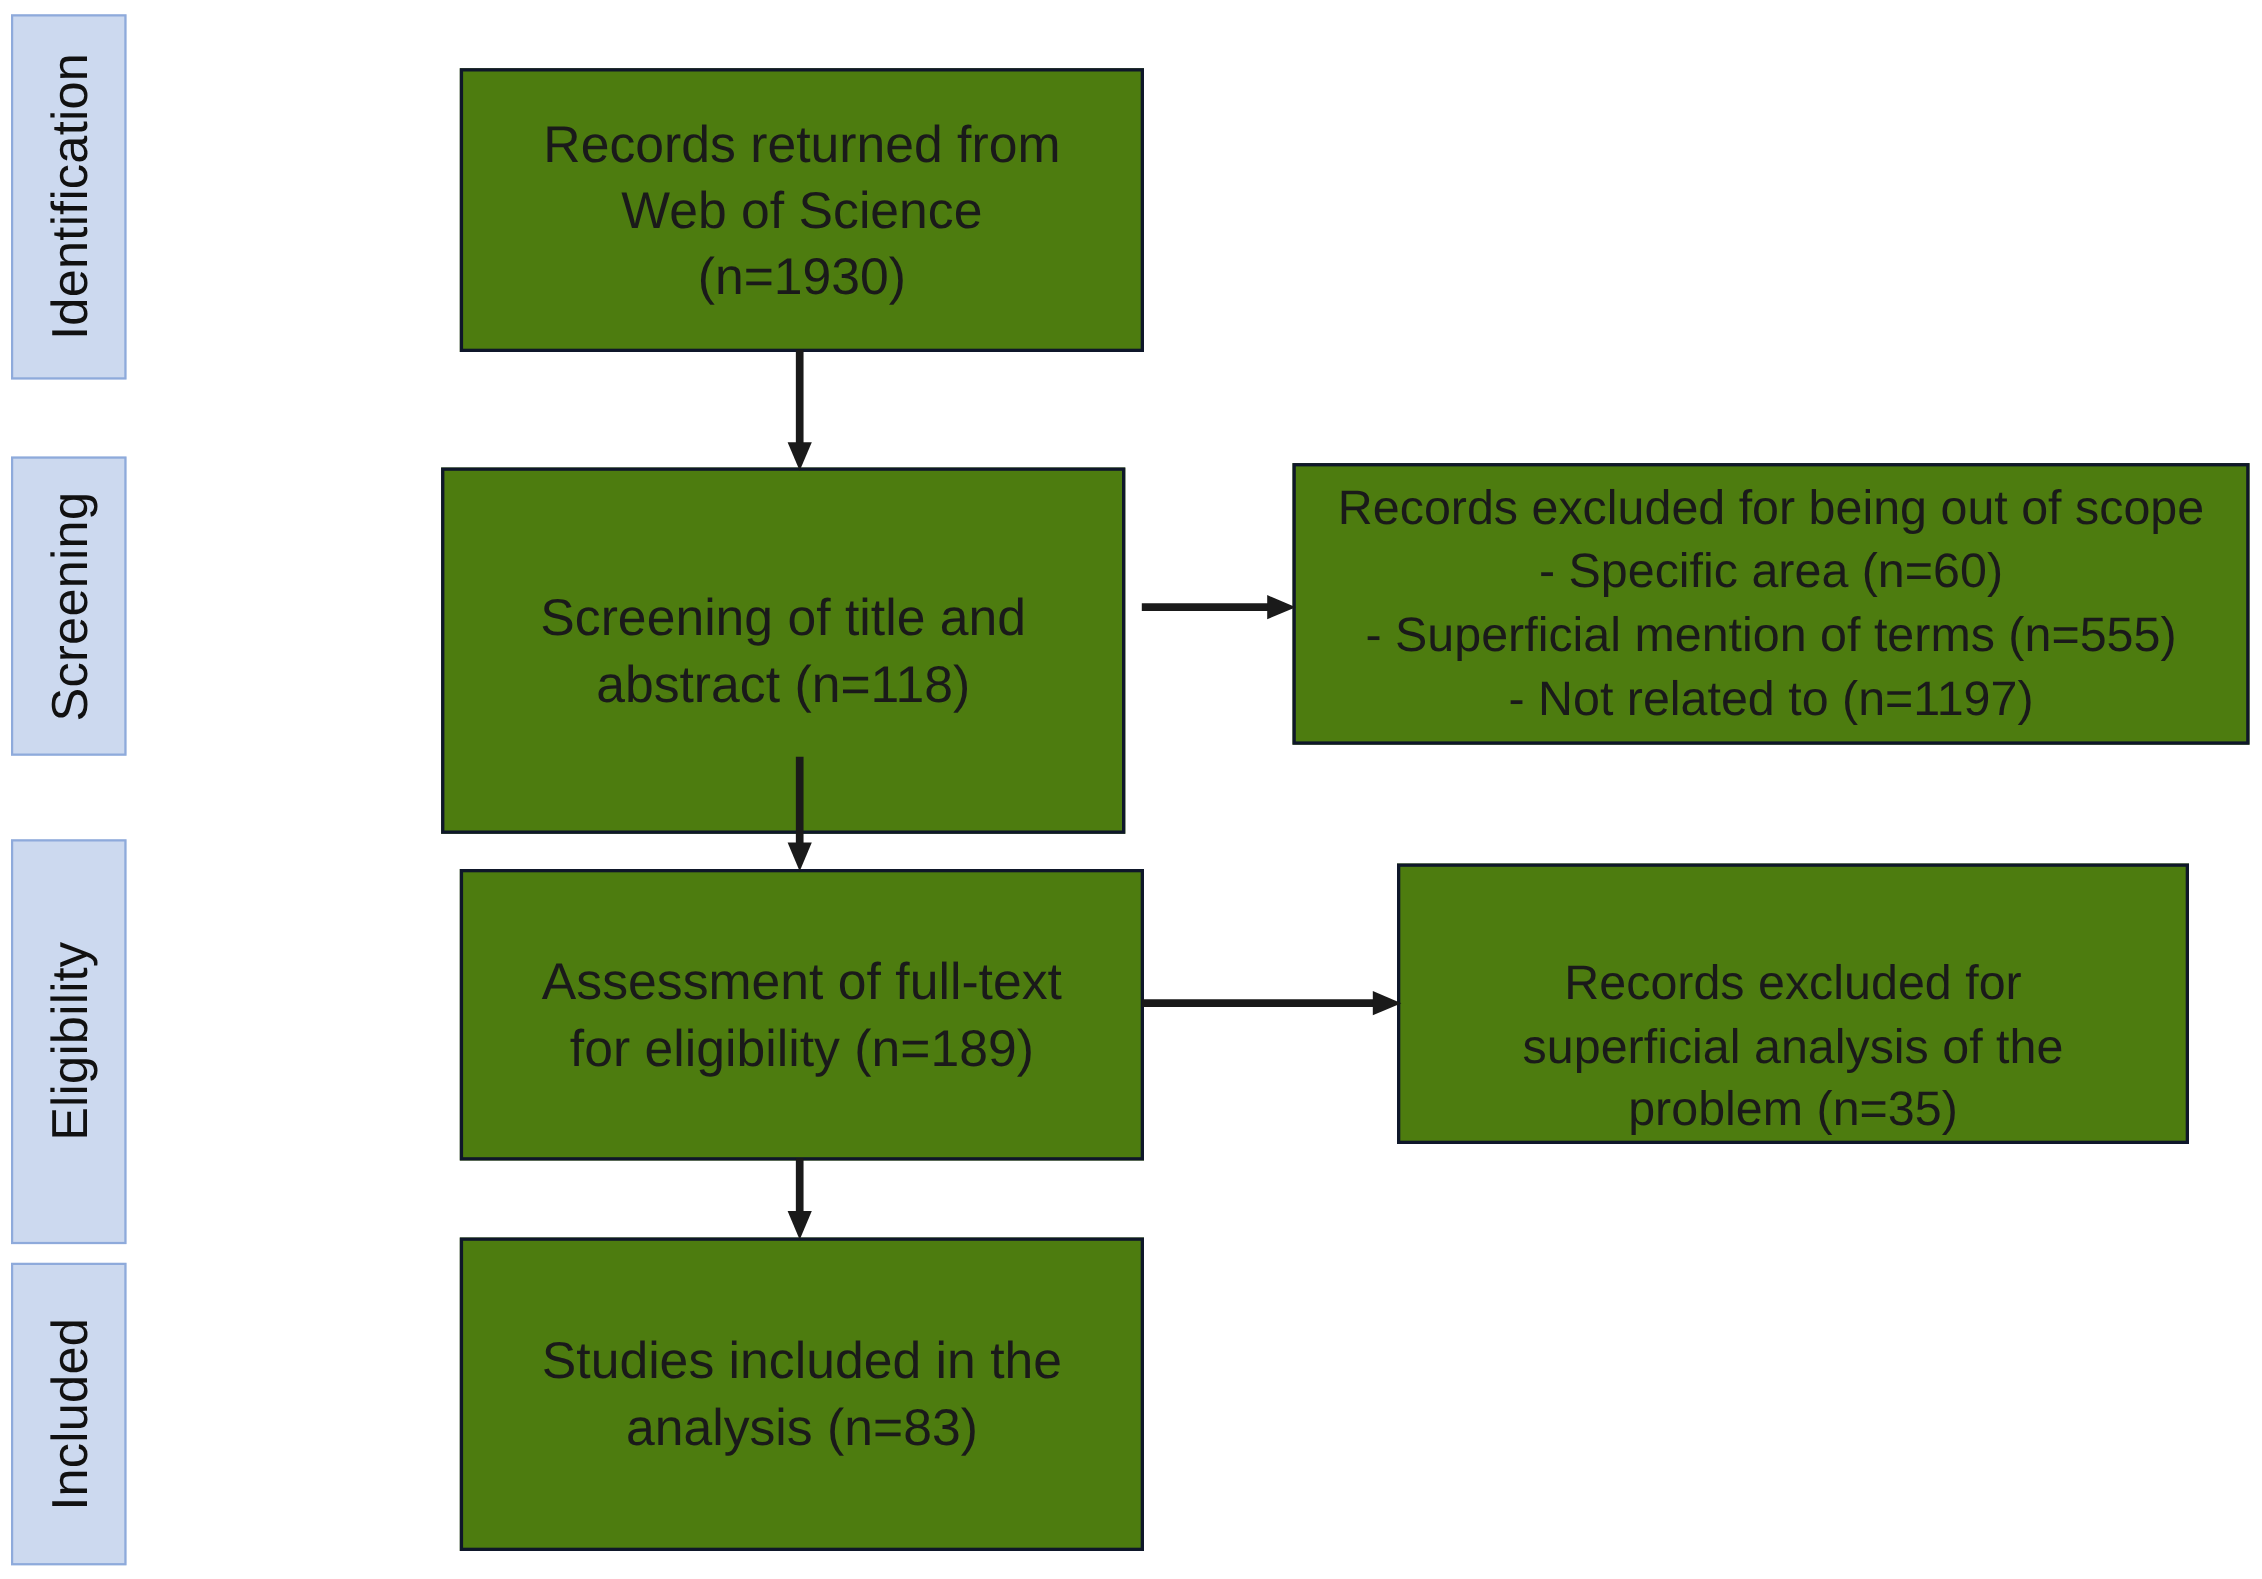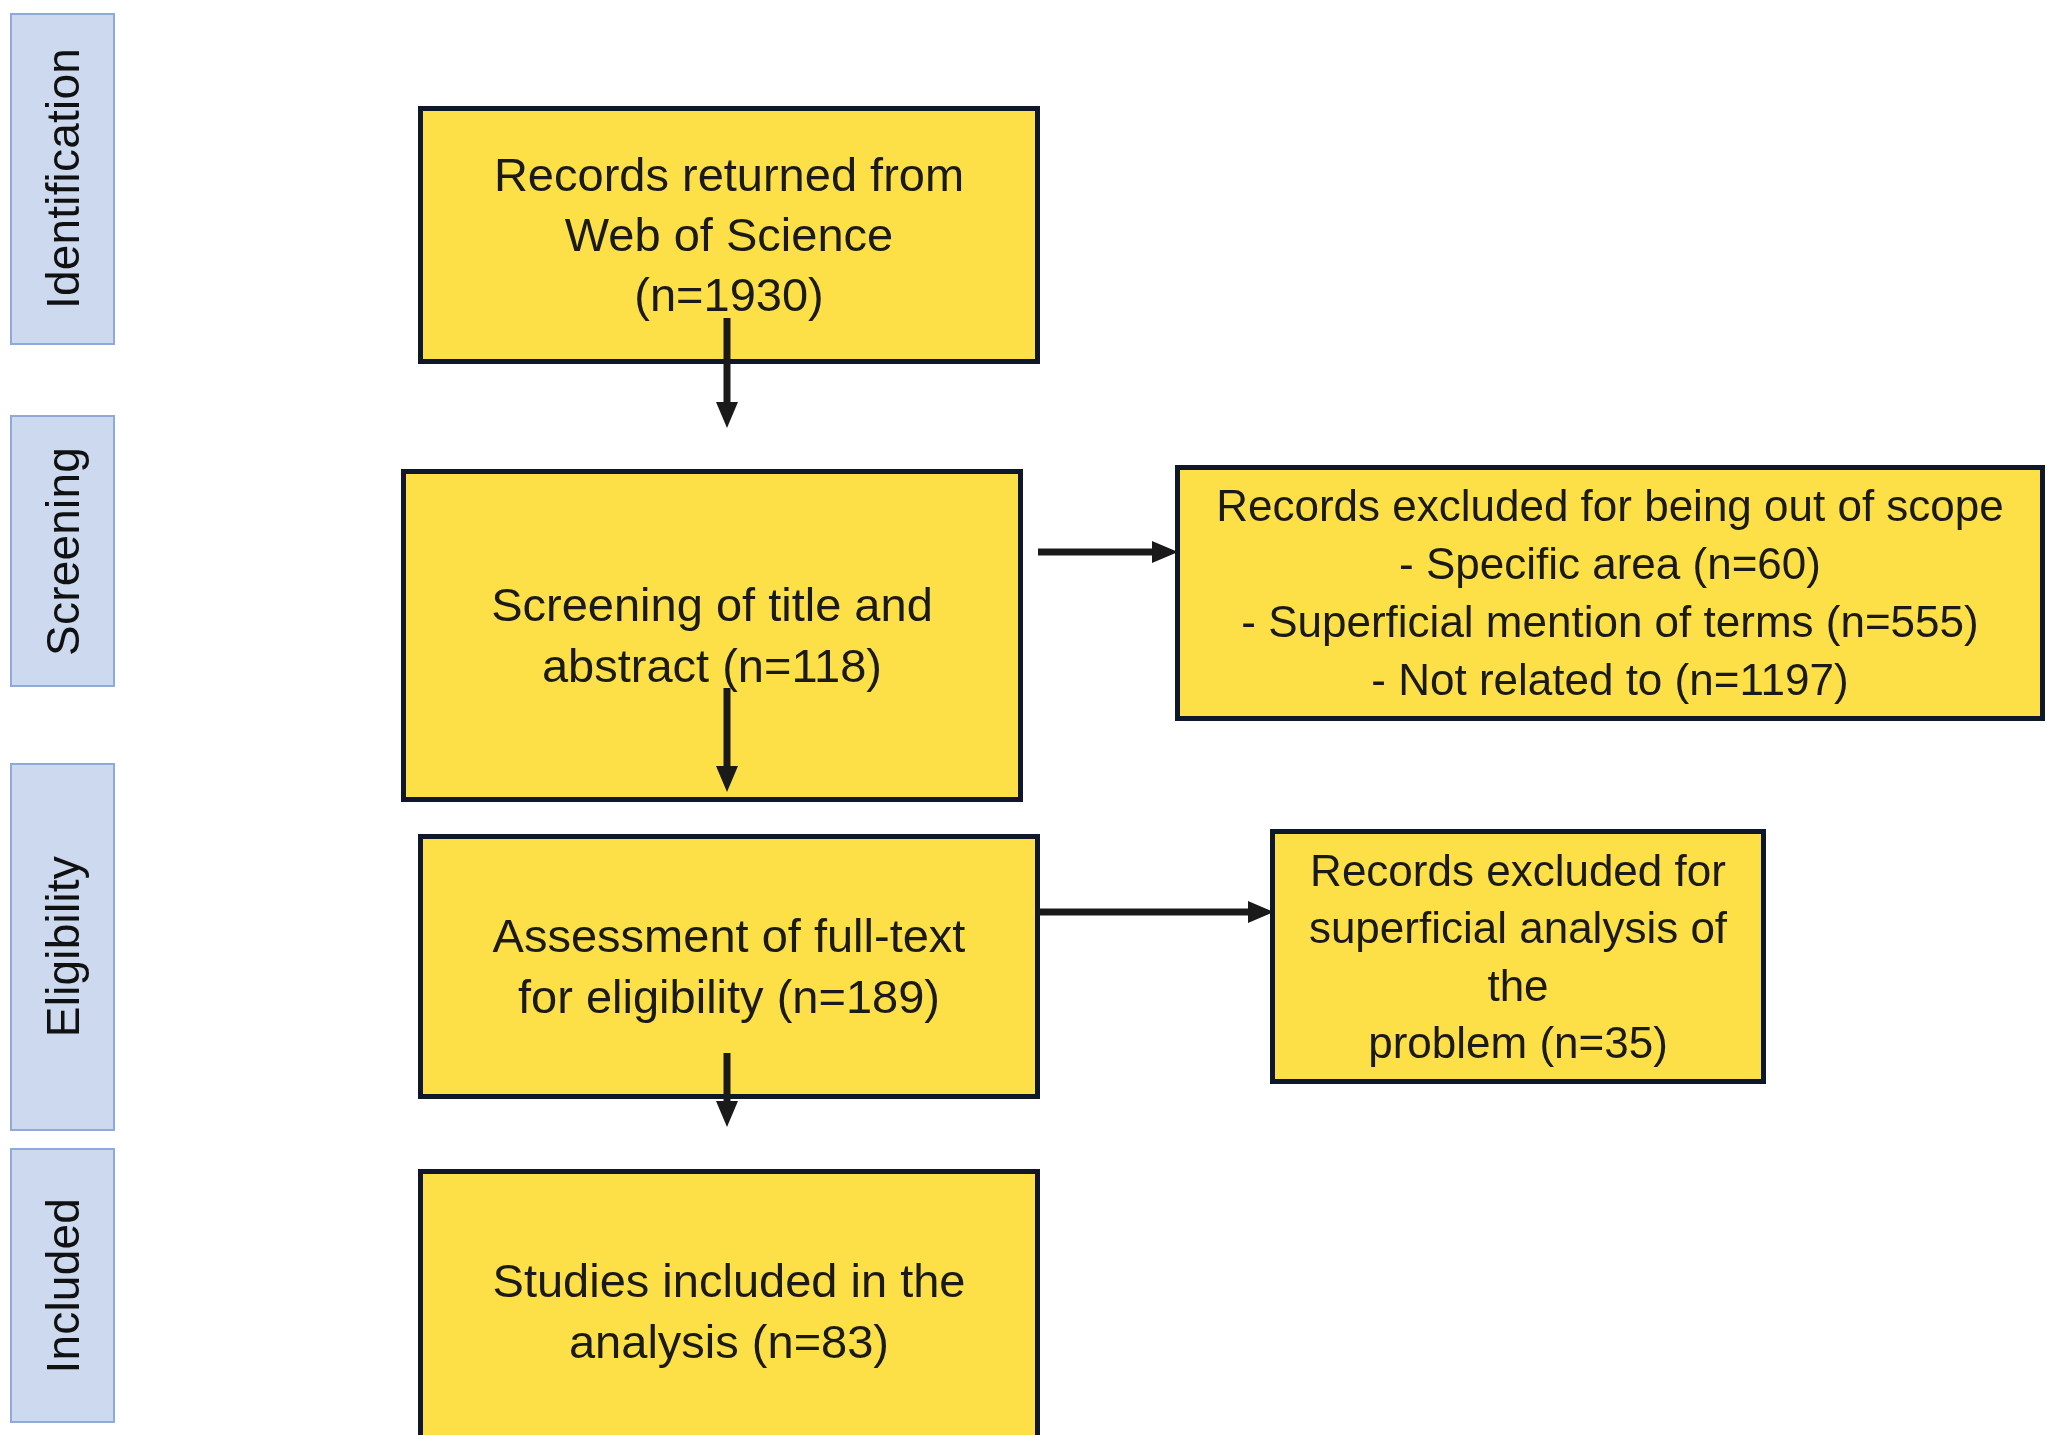--- a/index.html
+++ b/index.html
@@ -34,28 +34,27 @@
     font-size: 46px;
     color: #111111;
     letter-spacing: 0.2px;
     white-space: nowrap;
     line-height: 1;
   }
 
   
   .flow-box {
     position: absolute;
-    background: #fde047;
-    border: 5px solid #0f172a;
+    background: #4d7c0f;
+    border: 3px solid #0f172a;
     box-sizing: border-box;
     display: flex;
     align-items: center;
     justify-content: center;
     text-align: center;
-    margin-top: 44px;
   }
   .flow-box .box-text {
     font-size: 47px;
     line-height: 1.28;
     color: #1a1a1a;
     padding: 0 14px;
     white-space: pre-line;
   }
   .excl-box .box-text {
     font-size: 44px;
@@ -117,21 +116,21 @@
 analysis (n=83)</div>
   </div>
 
   <div class="flow-box excl-box excl-box-wide" style="left:1175px; top:421px; width:870px; height:256px;justify-content:center;">
     <div class="box-text">Records excluded for being out of scope
 - Specific area (n=60)
 - Superficial mention of terms (n=555)
 - Not related to  (n=1197)</div>
   </div>
 
-  <div class="flow-box excl-box" style="left:1270px; top:785px; width:496px; height:255px;">
+  <div class="flow-box excl-box" style="left:1270px; top:785px; width:720px; height:255px;align-items:flex-end;">
     <div class="box-text">Records excluded for
 superficial analysis of the
 problem (n=35)</div>
   </div>
 
   <div class="conn" style="left:715px; top:318px; width:24px; height:112px;">
     <svg width="24" height="112" viewBox="0 0 24 112">
       <line x1="12" y1="0" x2="12" y2="96" stroke="#1a1a1a" stroke-width="7"></line>
       <polygon points="12,110 1,84 23,84" fill="#1a1a1a"></polygon>
     </svg>

